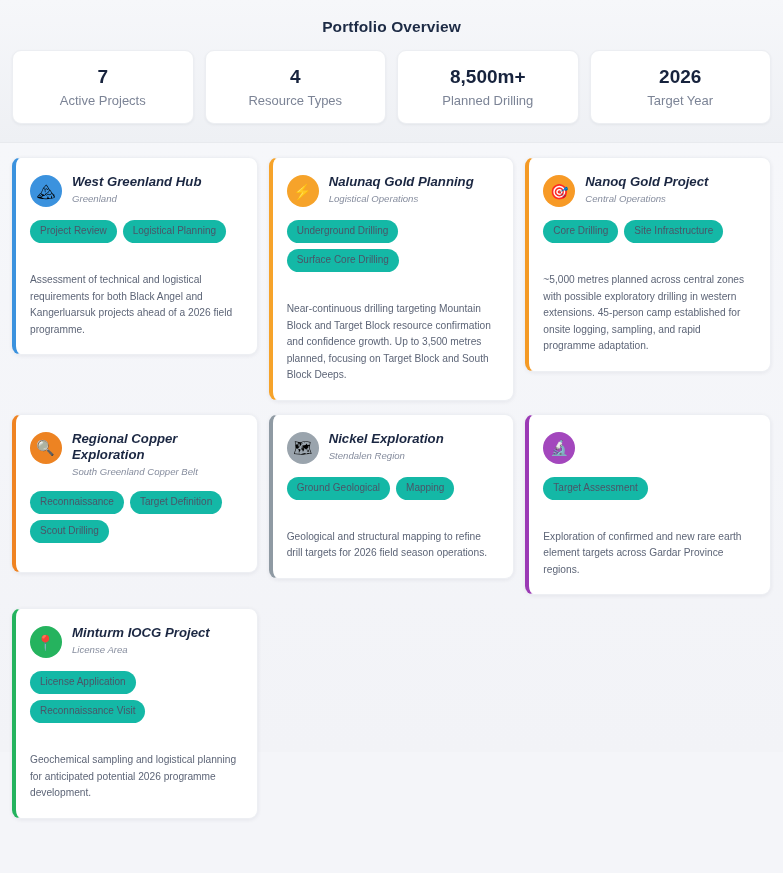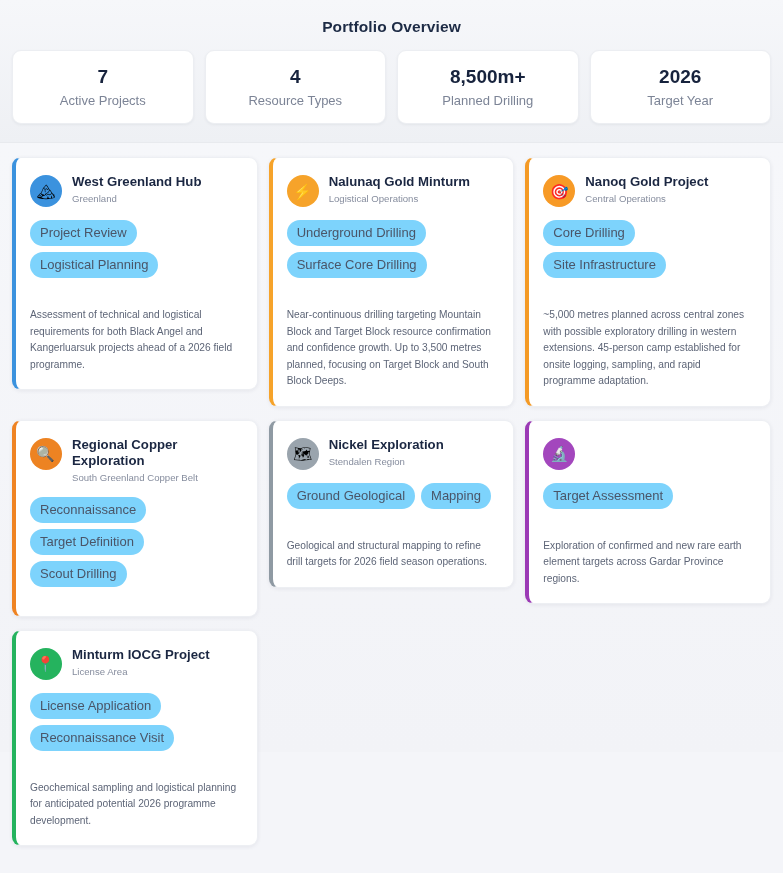--- a/index.html
+++ b/index.html
@@ -103,21 +103,21 @@
     border-radius: 50%;
     flex: 0 0 32px;
     display: flex;
     align-items: center;
     justify-content: center;
     font-size: 15px;
     line-height: 1;
     margin-top: 2px;
   }
 
-  .card-heading { min-width: 0; padding-top: 1px; }
+  .card-heading { min-width: 0; padding-top: 1px; font-style: italic; }
 
   .card-title {
     font-size: 13.2px;
     font-weight: bold;
     color: #1b2742;
     line-height: 1.22;
     margin-bottom: 3px;
   }
 
   .card-subtitle {
@@ -127,24 +127,24 @@
   }
 
   .tags {
     display: flex;
     flex-wrap: wrap;
     gap: 6px;
     margin-bottom: 13px;
   }
 
   .tag {
-    background: #7dd3fc;
+    background: #14b8a6;
     color: #4a5568;
     border-radius: 999px;
-    font-size: 13px;
+    font-size: 10px;
     line-height: 1;
     padding: 6px 10px 7px 10px;
     white-space: nowrap;
   }
 
   .card-desc {
     font-size: 10.2px;
     color: #5d6577;
     line-height: 1.62;
     margin-top: 16px;
@@ -191,21 +191,21 @@
         <div class="tags">
           <span class="tag">Project Review</span>
           <span class="tag">Logistical Planning</span>
         </div>
         <div class="card-desc">Assessment of technical and logistical requirements for both Black Angel and Kangerluarsuk projects ahead of a 2026 field programme.</div>
       </div>
       <div class="project-card" style="border-left-color: rgb(246, 163, 42);">
         <div class="card-head">
           <div class="card-avatar" style="background: rgb(246, 163, 42);">⚡</div>
           <div class="card-heading">
-            <div class="card-title">Nalunaq Gold Minturm</div>
+            <div class="card-title">Nalunaq Gold Planning</div>
             <div class="card-subtitle">Logistical Operations</div>
           </div>
         </div>
         <div class="tags">
           <span class="tag">Underground Drilling</span>
           <span class="tag">Surface Core Drilling</span>
         </div>
         <div class="card-desc">Near-continuous drilling targeting Mountain Block and Target Block resource confirmation and confidence growth. Up to 3,500 metres planned, focusing on Target Block and South Block Deeps.</div>
       </div>
       <div class="project-card" style="border-left-color: rgb(244, 154, 37);">

